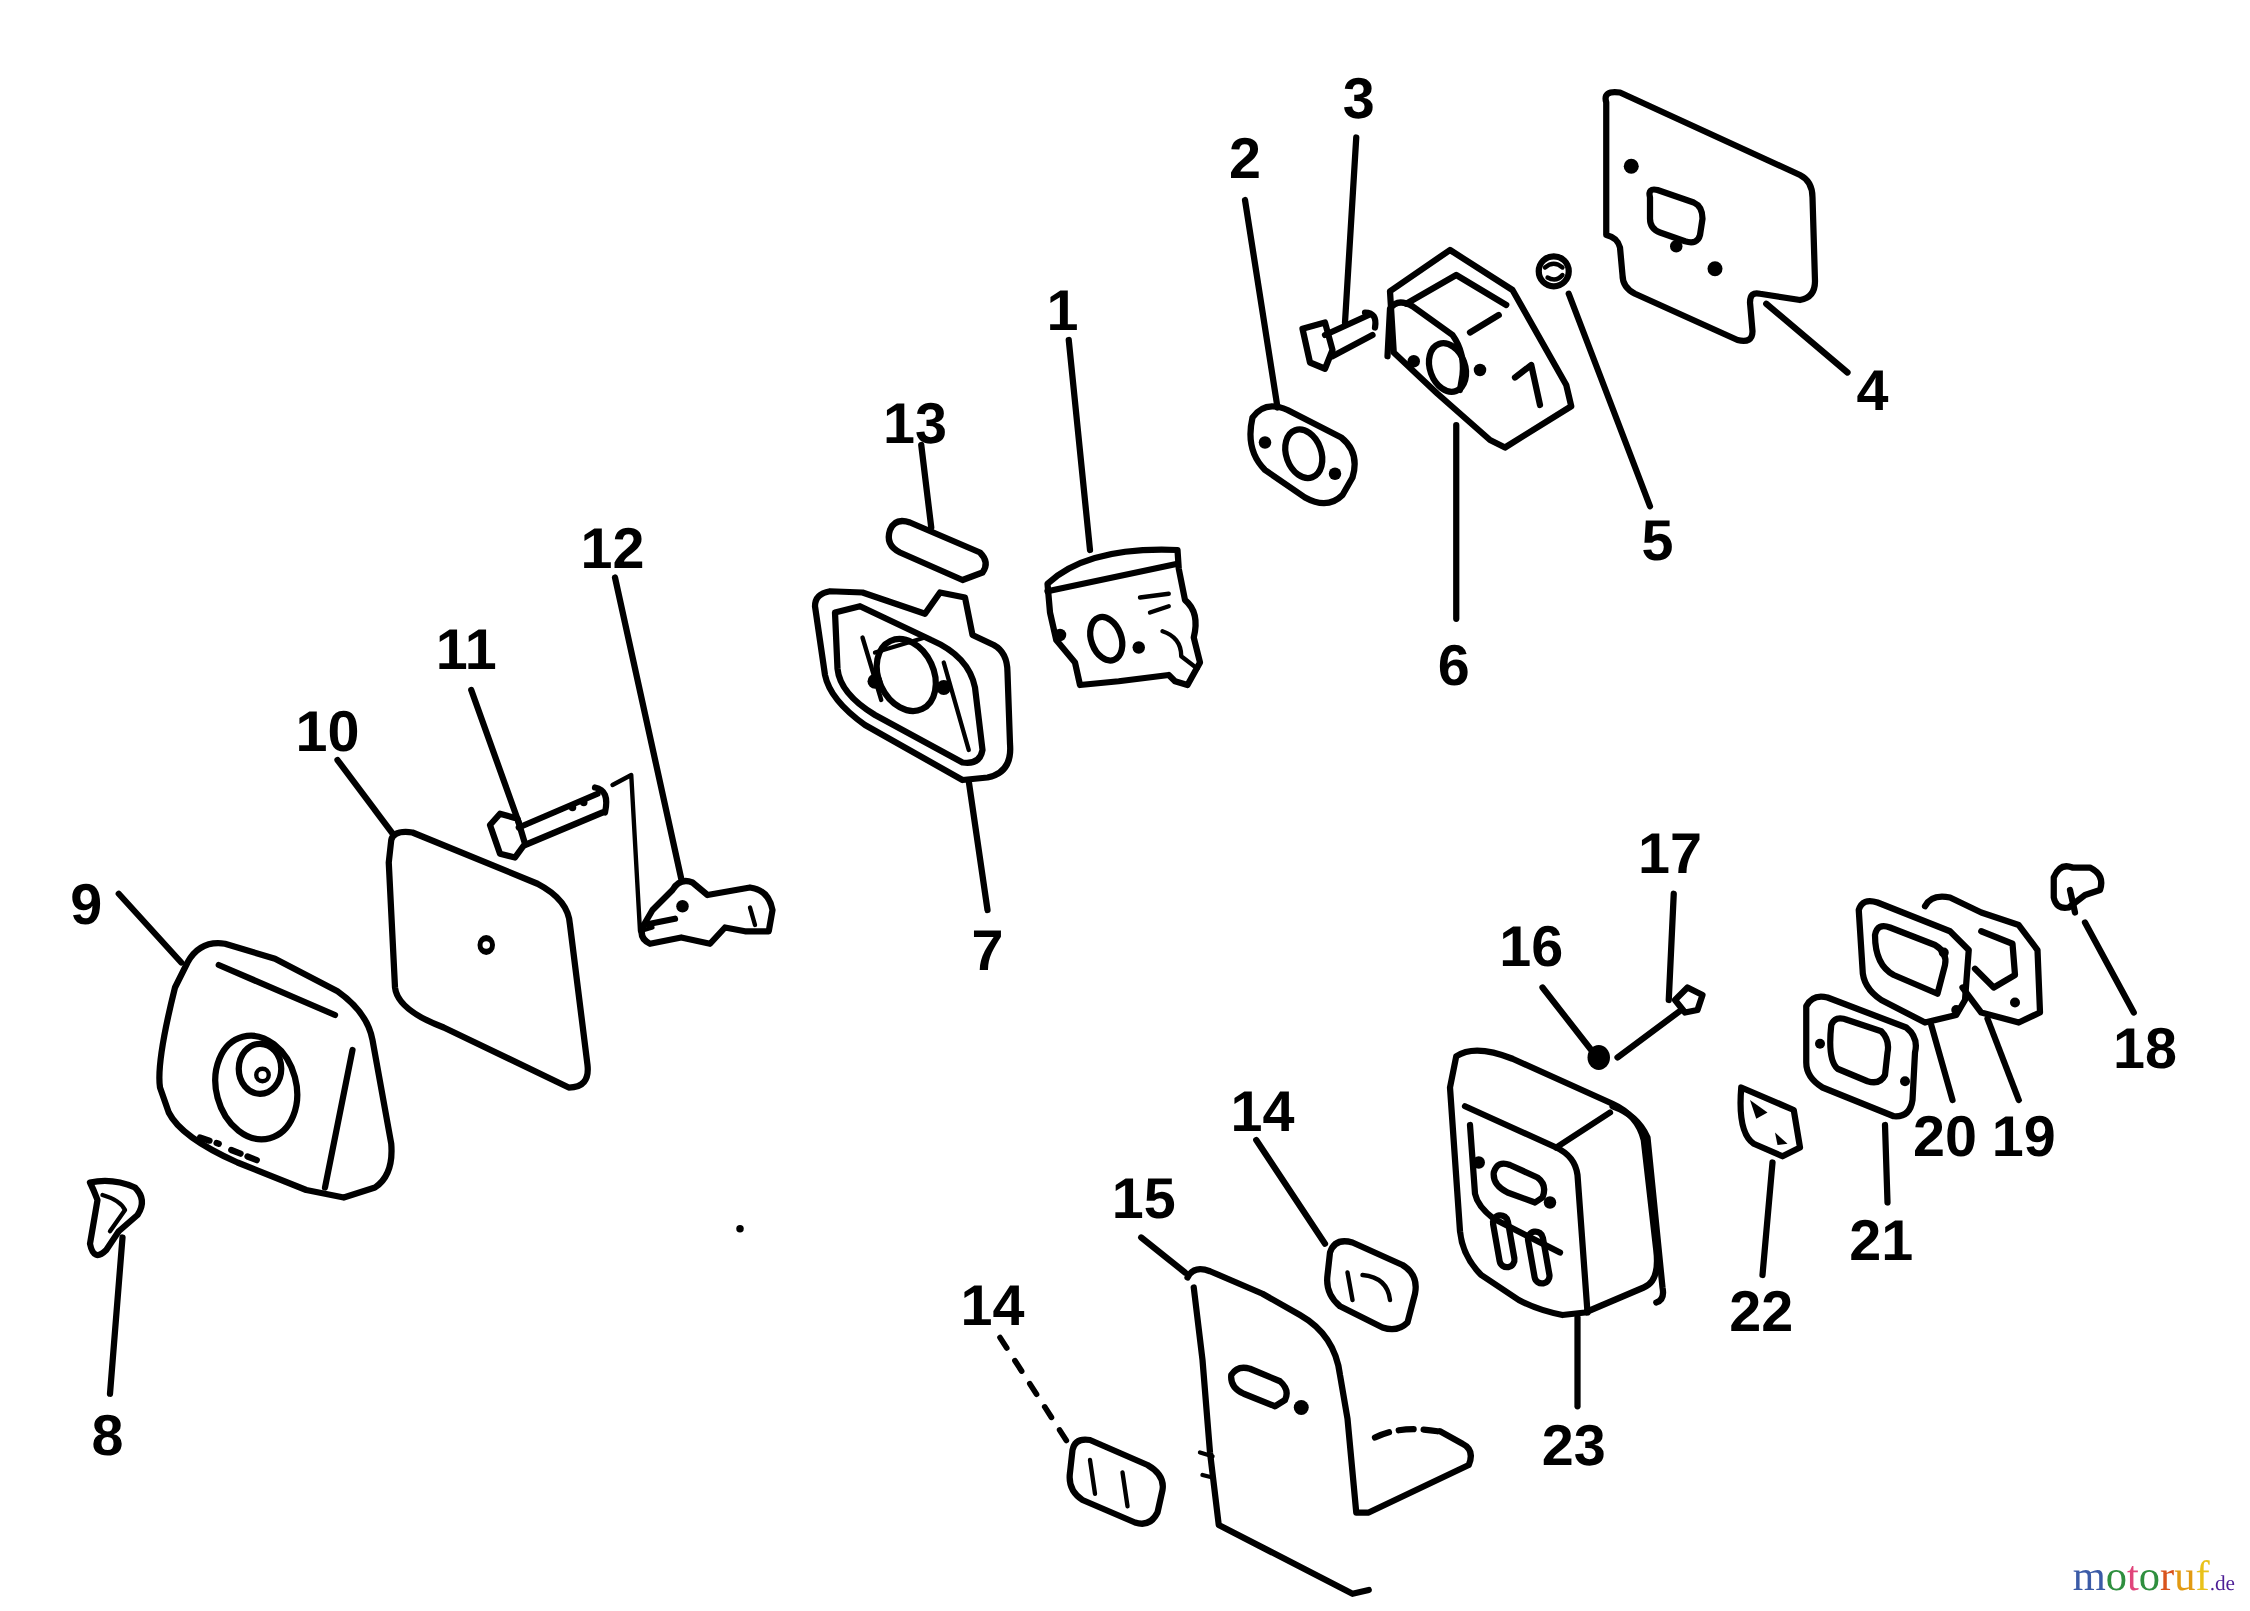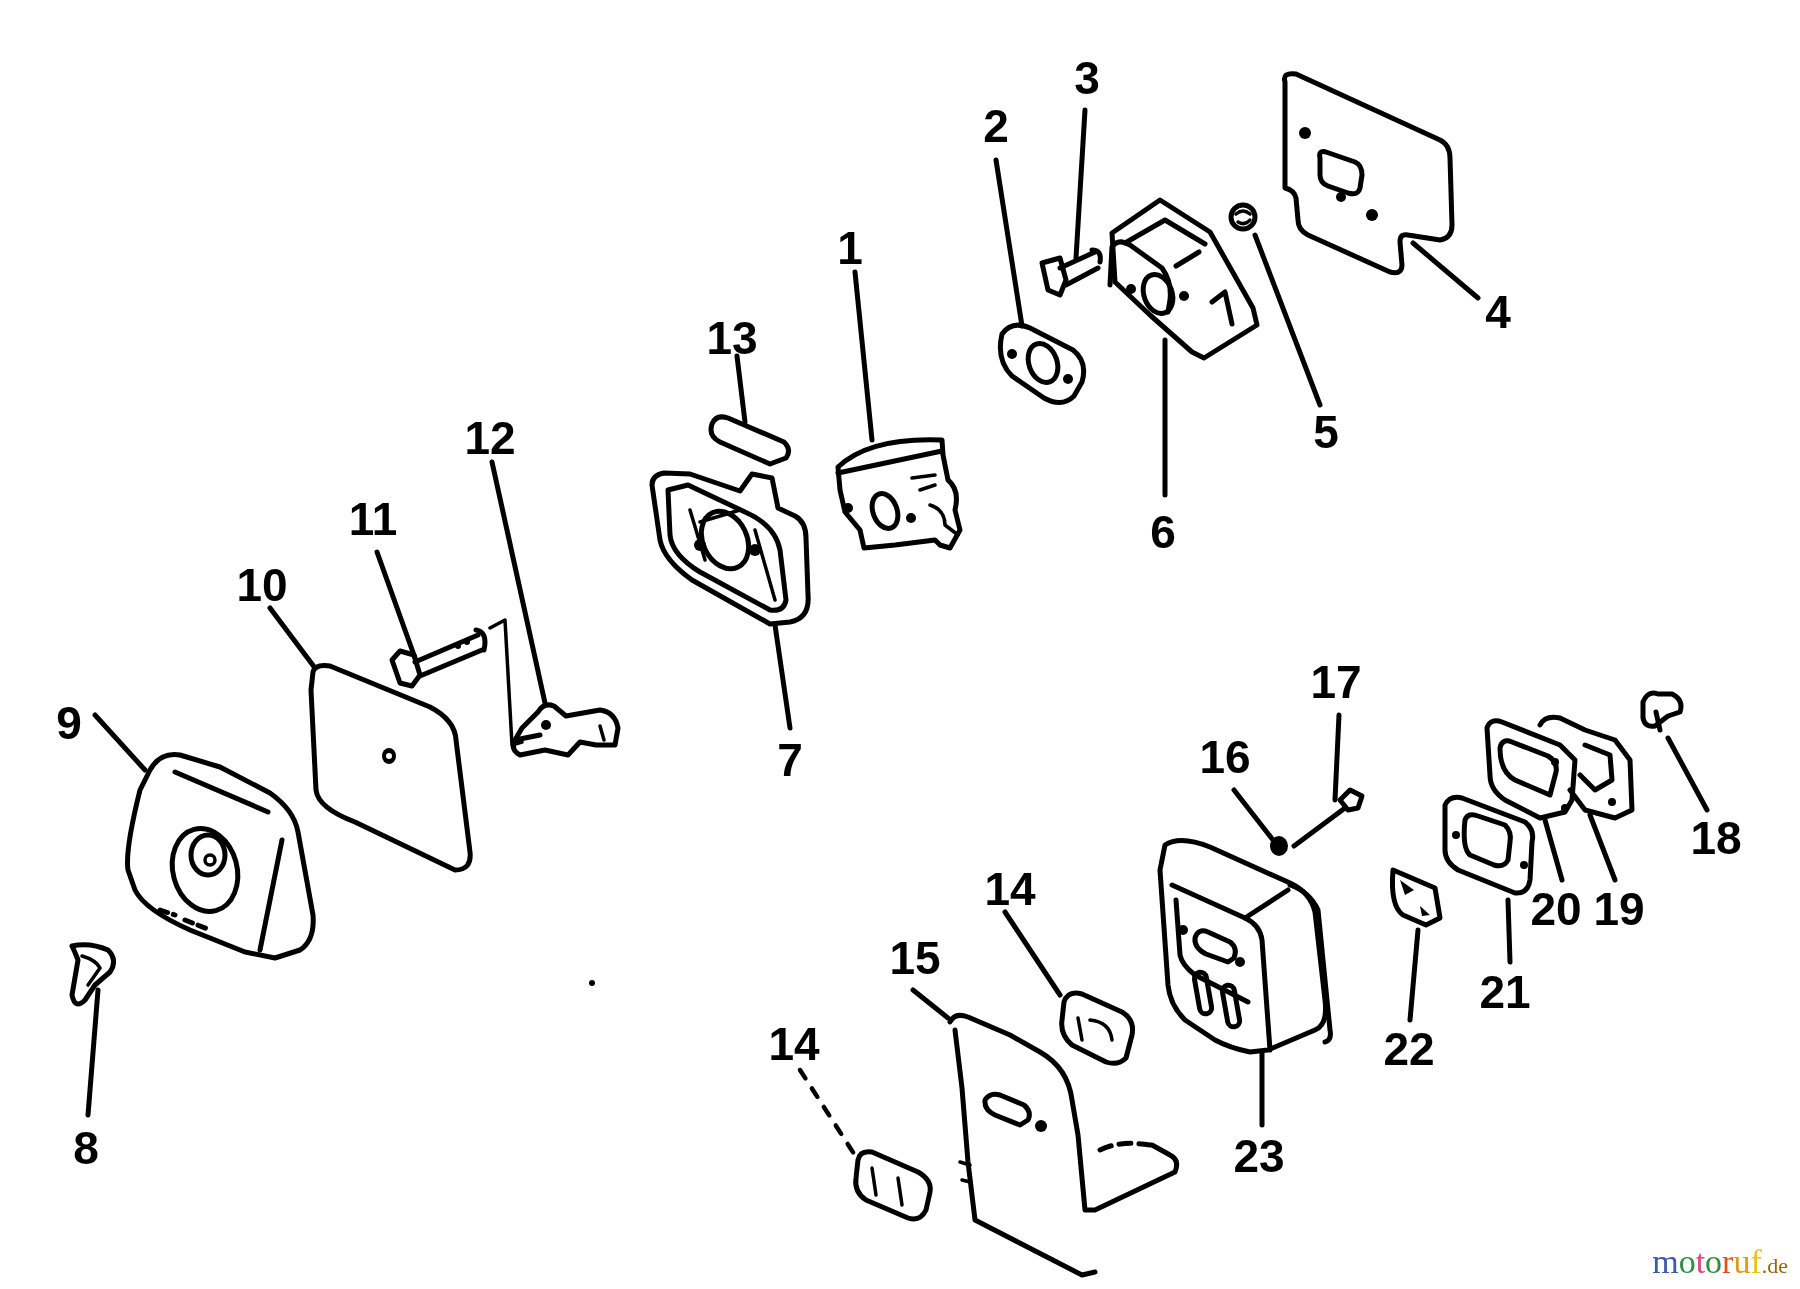--- a/index.html
+++ b/index.html
@@ -5,21 +5,21 @@
   html, body { margin: 0; padding: 0; background: #ffffff; }
   body { width: 1800px; height: 1289px; overflow: hidden; position: relative; }
   #diagram { position: absolute; left: 0; top: 0; width: 1800px; height: 1289px; }
   .part { fill: none; stroke: #000; stroke-width: 5; stroke-linejoin: round; stroke-linecap: round; }
   .part-thin { fill: none; stroke: #000; stroke-width: 3.5; stroke-linejoin: round; stroke-linecap: round; }
   .fillblk { fill: #000; stroke: none; }
   .leader { stroke: #000; stroke-width: 5; stroke-linecap: round; fill: none; }
   .leader-dash { stroke: #000; stroke-width: 4.5; stroke-linecap: round; fill: none; stroke-dasharray: 10 12; }
   .callout { font-family: "Liberation Sans", sans-serif; font-size: 46px; font-weight: bold; fill: #000; text-anchor: middle; }
   .watermark { position: absolute; right: 12px; bottom: 8px; font-family: "Liberation Serif", serif; font-size: 34px; letter-spacing: 0px; }
-  .watermark .tld { font-size: 22px; color: #a16207; }
+  .watermark .tld { font-size: 17px; color: #4c1d95; }
 </style>
 </head>
 <body>
 
 <svg id="diagram" viewBox="0 0 1800 1289" xmlns="http://www.w3.org/2000/svg">
 
   <g>
     <path class="part" d="M1285,82 Q1282,72 1296,74 L1440,140 Q1450,145 1450,158 L1452,225 Q1452,238 1440,240 L1408,235 Q1400,233 1400,242 L1402,265 Q1402,275 1390,272 L1308,235 Q1298,230 1298,220 L1296,198 Q1294,190 1285,188 Z"></path>
     <path class="part" d="M1320,158 Q1318,150 1326,152 L1355,162 Q1362,165 1362,175 L1360,188 Q1358,196 1348,193 L1328,186 Q1320,183 1320,175 Z"></path>
     <circle class="fillblk" cx="1305" cy="133" r="6"></circle>

